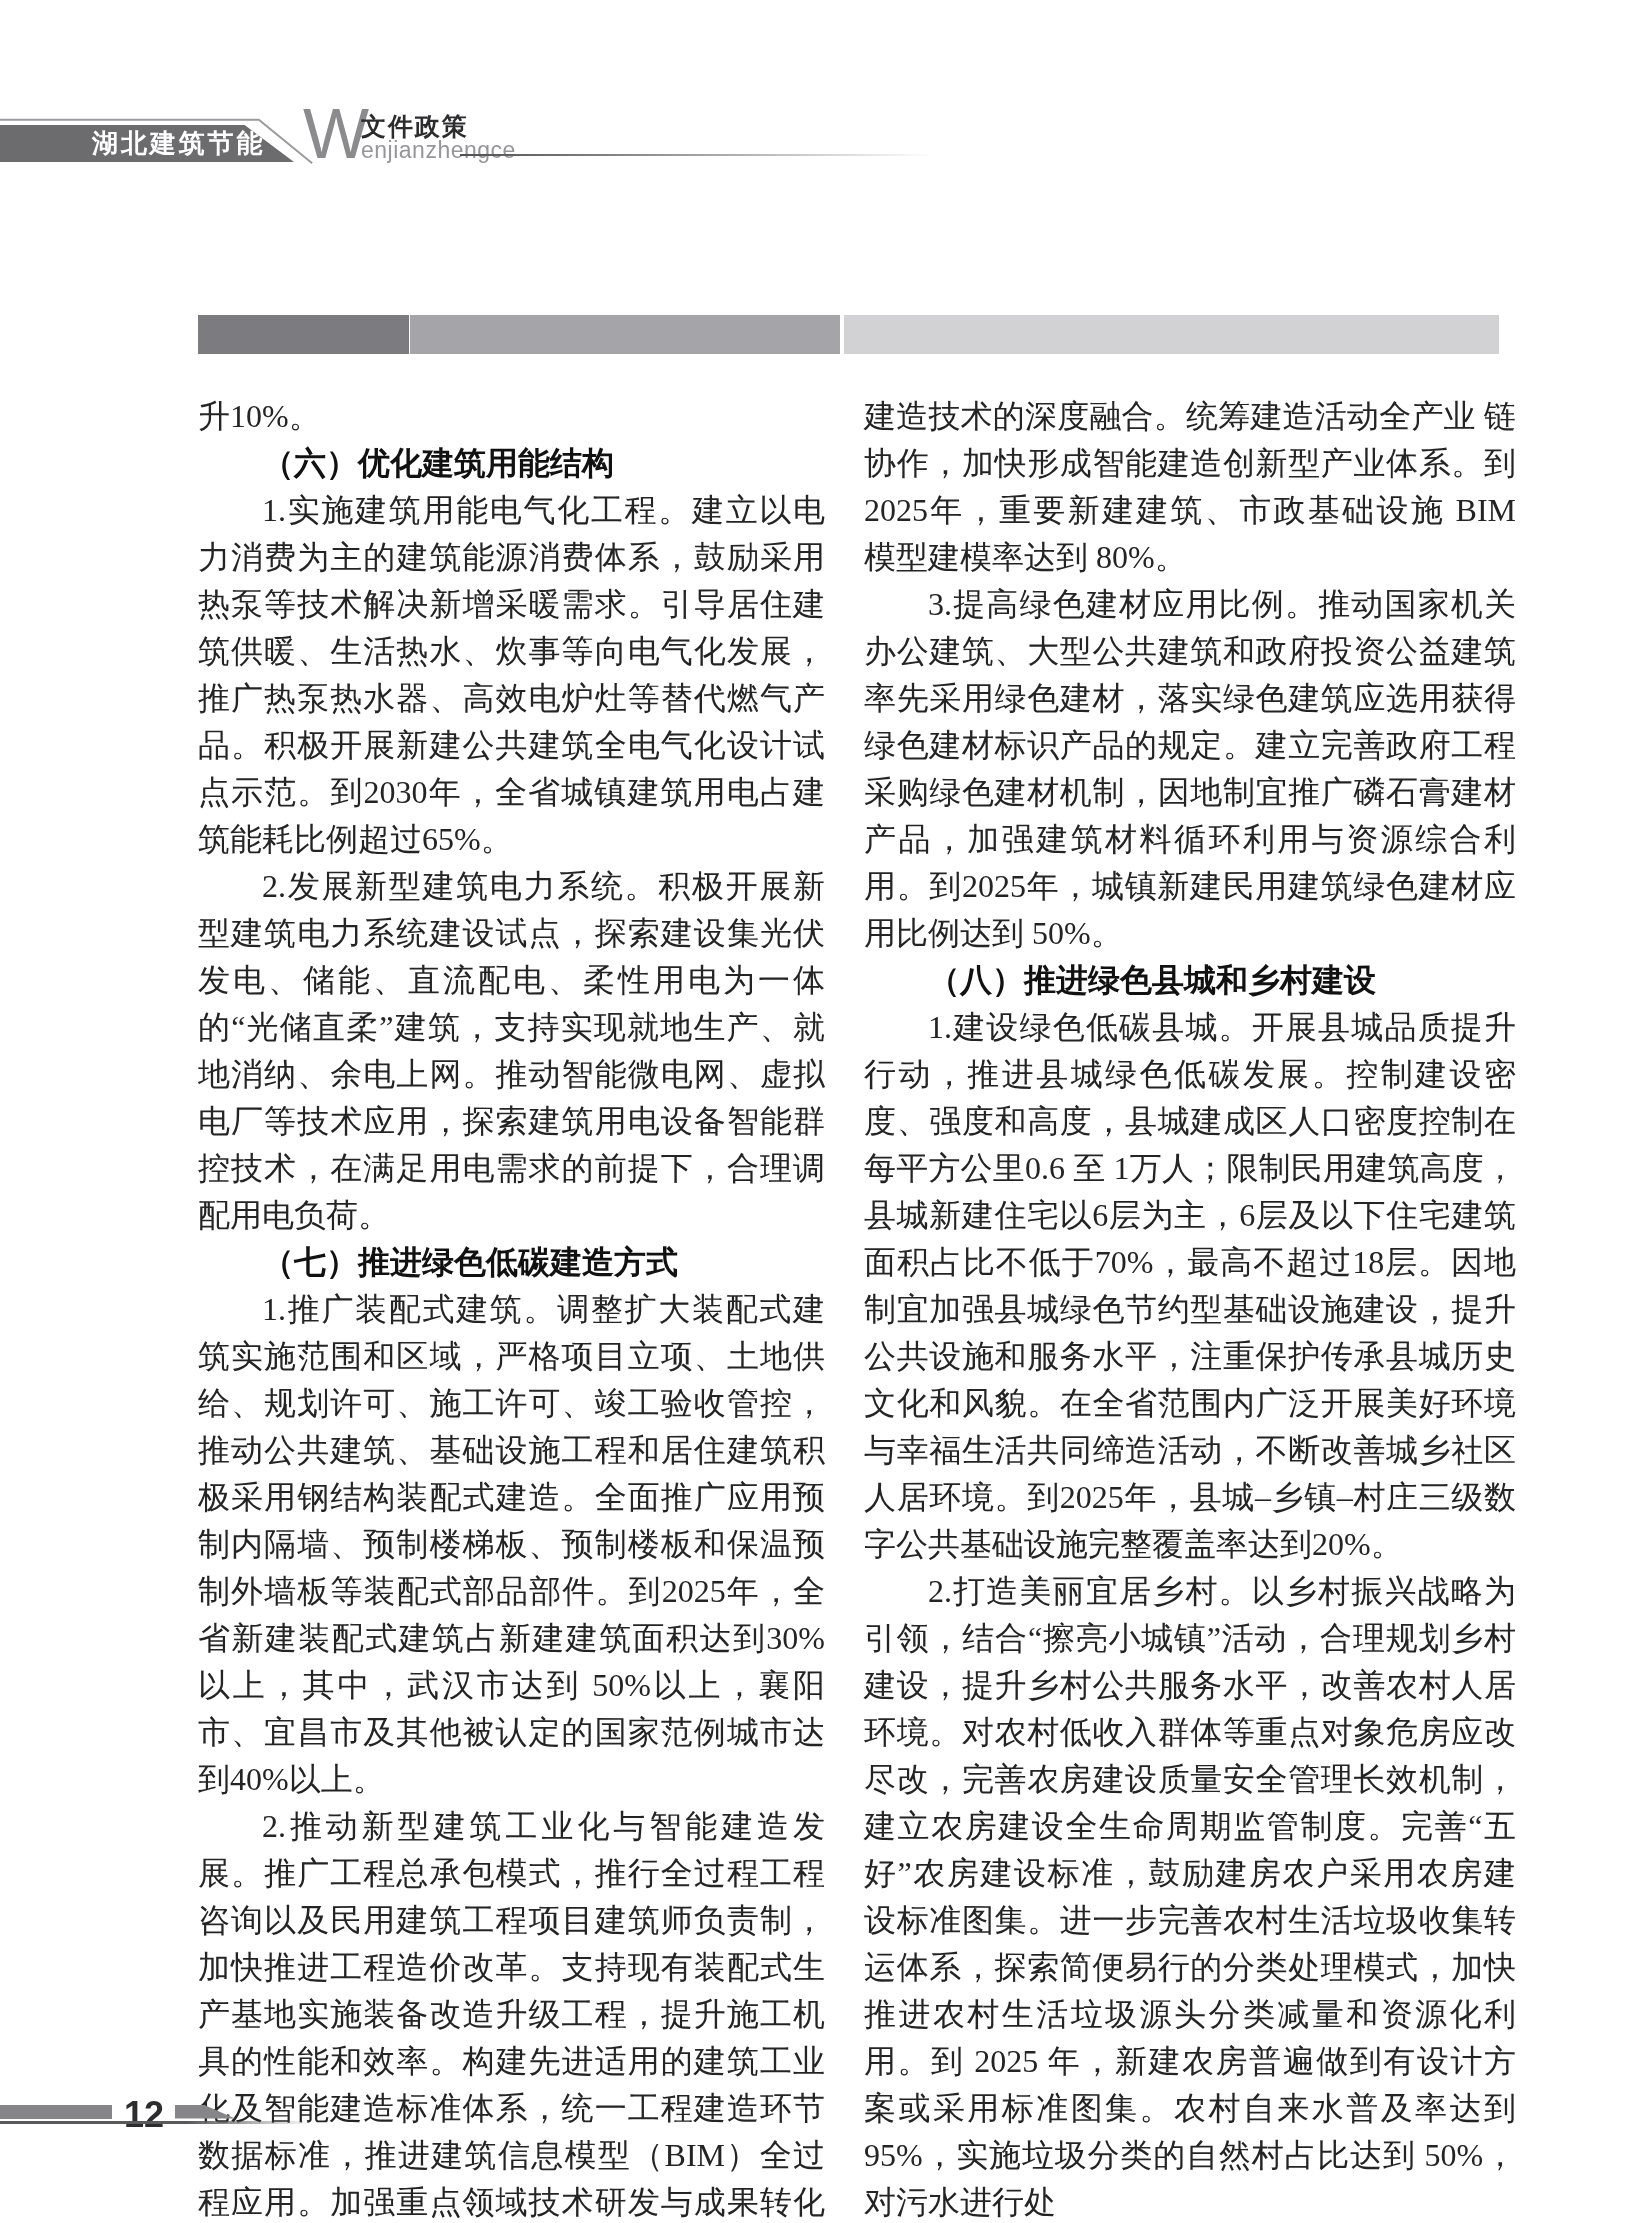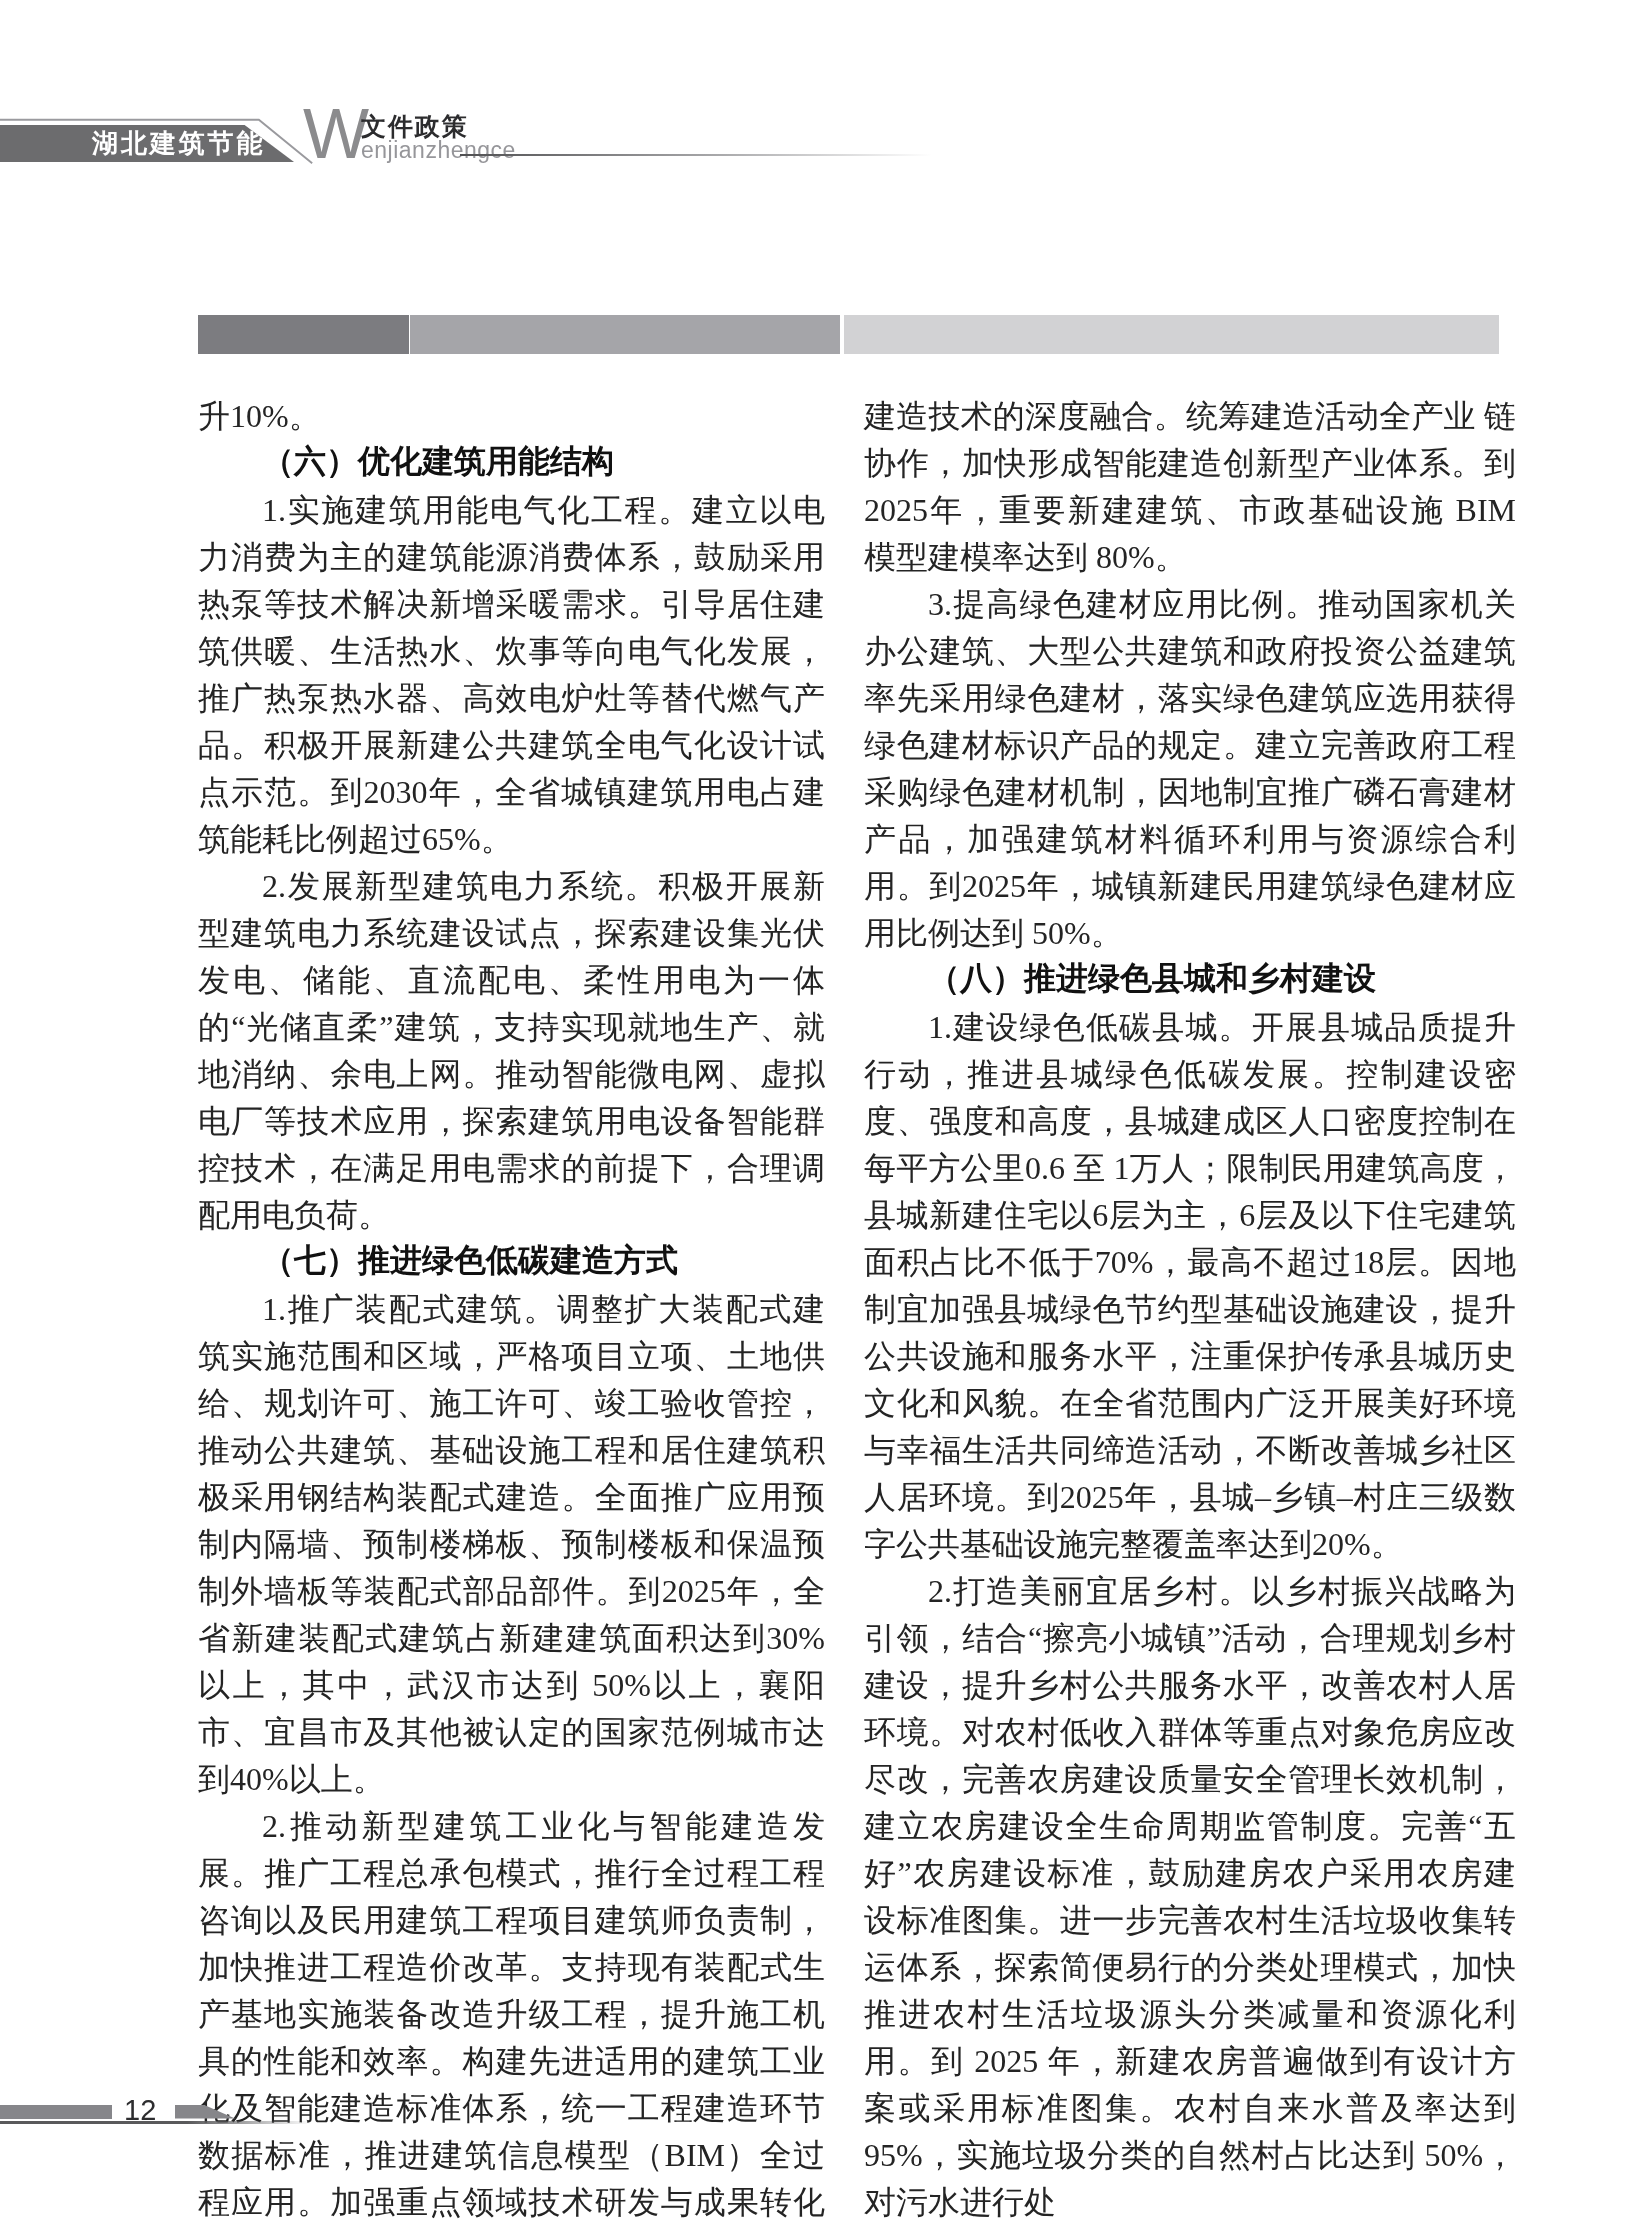--- a/index.html
+++ b/index.html
@@ -56,31 +56,31 @@
   }
   .col{
     font-size:32px;line-height:47px;text-align:justify;
     color:#242424;
   }
   .col.left{width:627px;}
   .col.right{width:652px;}
   .col p{margin:0;text-indent:2em;}
   .col p.continuation{text-indent:0;}
   .col p.heading{
-    font-family:Liberation Mono, monospace;
+    font-family:Liberation Sans, sans-serif;
     font-weight:bold;color:#111111;text-align:left;
   }
   .col .lead{}
 
   
   .footer-bar{position:absolute;left:0;top:2105px;width:112px;height:13.6px;background:#86868a;}
   .page-number{
     position:absolute;left:124px;top:2094px;
     font-family:"Liberation Sans","DejaVu Sans",sans-serif;
-    font-size:29px;font-weight:400;color:#2d2d2f;
+    font-size:36px;font-weight:700;color:#2d2d2f;
   }
   .footer-arrow{
     position:absolute;left:175px;top:2105px;width:60px;height:13.6px;background:#86868a;
     clip-path:polygon(0 0,49% 0,100% 100%,0 100%);
   }
   .footer-line{
     position:absolute;left:0;top:2121px;width:312px;height:2.9px;
     background:linear-gradient(to right,#59595b 0%,#59595b 60%,rgba(89,89,91,0) 100%);
   }
 </style>

